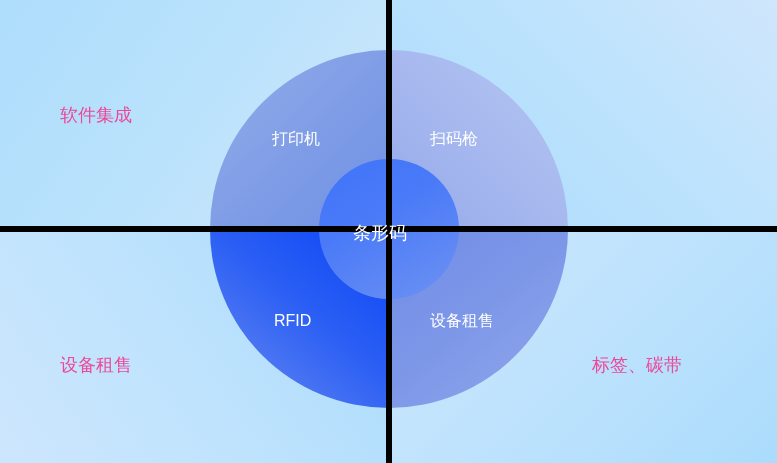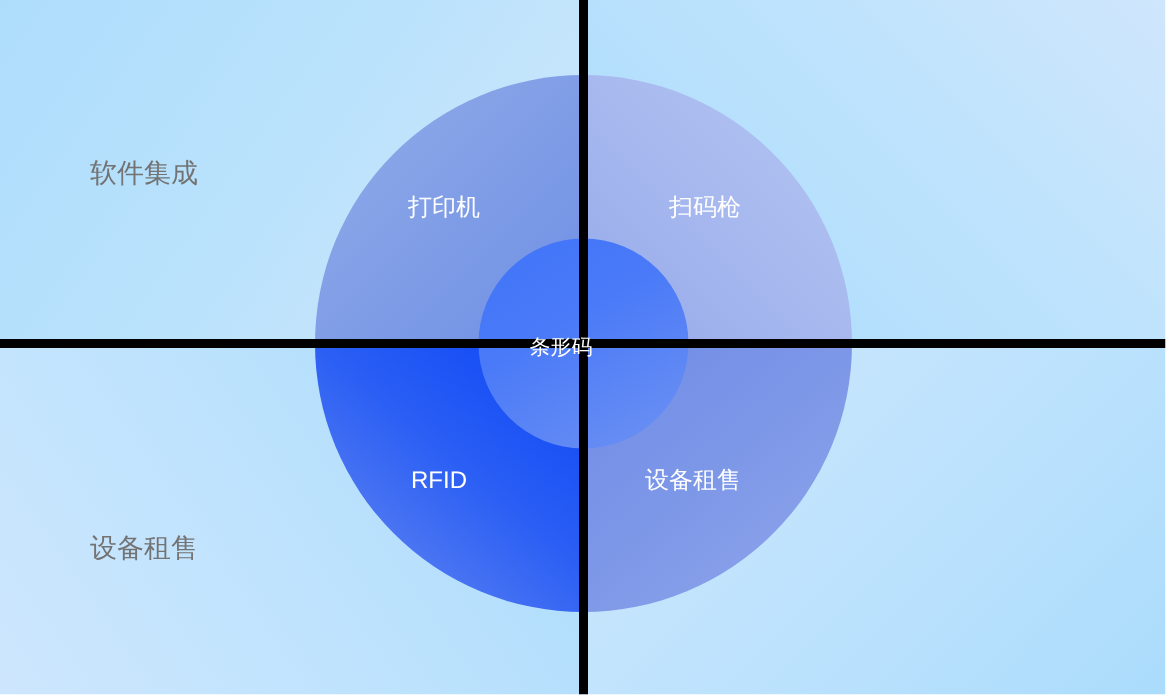--- a/index.html
+++ b/index.html
@@ -100,39 +100,39 @@
   }
 
   
   .label {
     position: absolute;
     white-space: nowrap;
     line-height: 1;
   }
   .label-outer {
     font-size: 18px;
-    color: #737373;
+    color: #ec4899;
     font-family: Liberation Serif, serif;
   }
   .label-inner {
     font-size: 16px;
     color: #ffffff;
   }
   .label-center {
-    font-size: 14px;
+    font-size: 18px;
     color: #ffffff;
   }
 
   #label-software-integration { left: 60px;  top: 106px; }
   #label-automation-custom    { left: 595px; top: 106px; }
   #label-device-integration   { left: 60px;  top: 356px; }
   #label-labels-ribbons       { left: 592px; top: 356px; }
 
   #label-printer   { left: 272px; top: 131px; }
-  #label-scanner   { left: 446px; top: 131px; }
+  #label-scanner   { left: 430px; top: 131px; }
   #label-rfid      { left: 274px; top: 313px; }
   #label-rental    { left: 430px; top: 313px; text-align: center; }
   #label-barcode   { left: 353px; top: 224px; }
 </style>
 </head>
 <body>
 
 <div id="stage">
 
   <div class="bg-quad bg-tl"></div>
@@ -154,14 +154,15 @@
 
   <div class="label label-center" id="label-barcode">条形码</div>
 
   <div class="label label-inner" id="label-printer">打印机</div>
   <div class="label label-inner" id="label-scanner">扫码枪</div>
   <div class="label label-inner" id="label-rfid">RFID</div>
   <div class="label label-inner" id="label-rental">设备租售</div>
 
   <div class="label label-outer" id="label-software-integration">软件集成</div>
   <div class="label label-outer" id="label-device-integration">设备租售</div>
+  <div class="label label-outer" id="label-labels-ribbons">标签、碳带</div>
 
 </div>
 
 </body></html>

